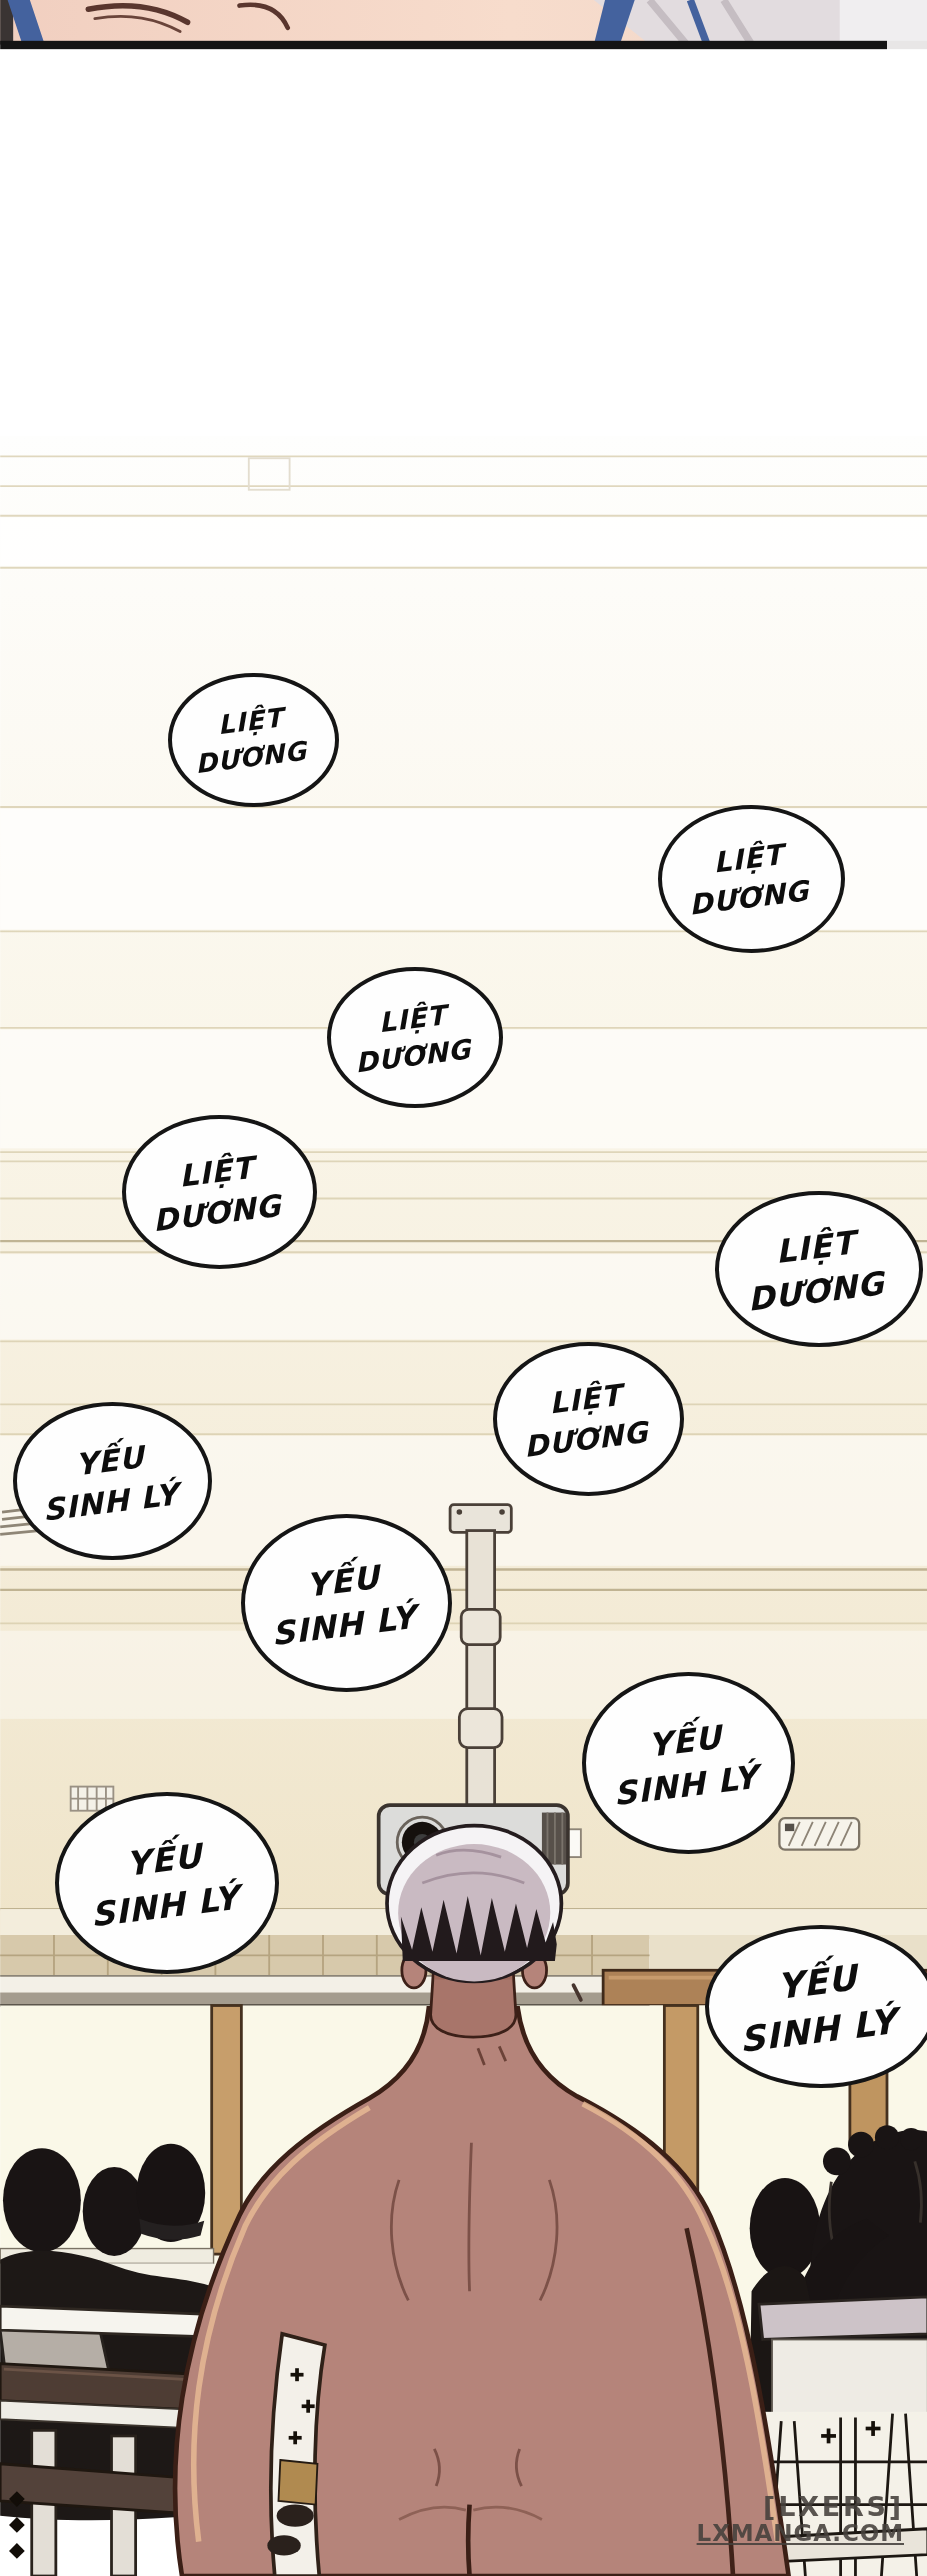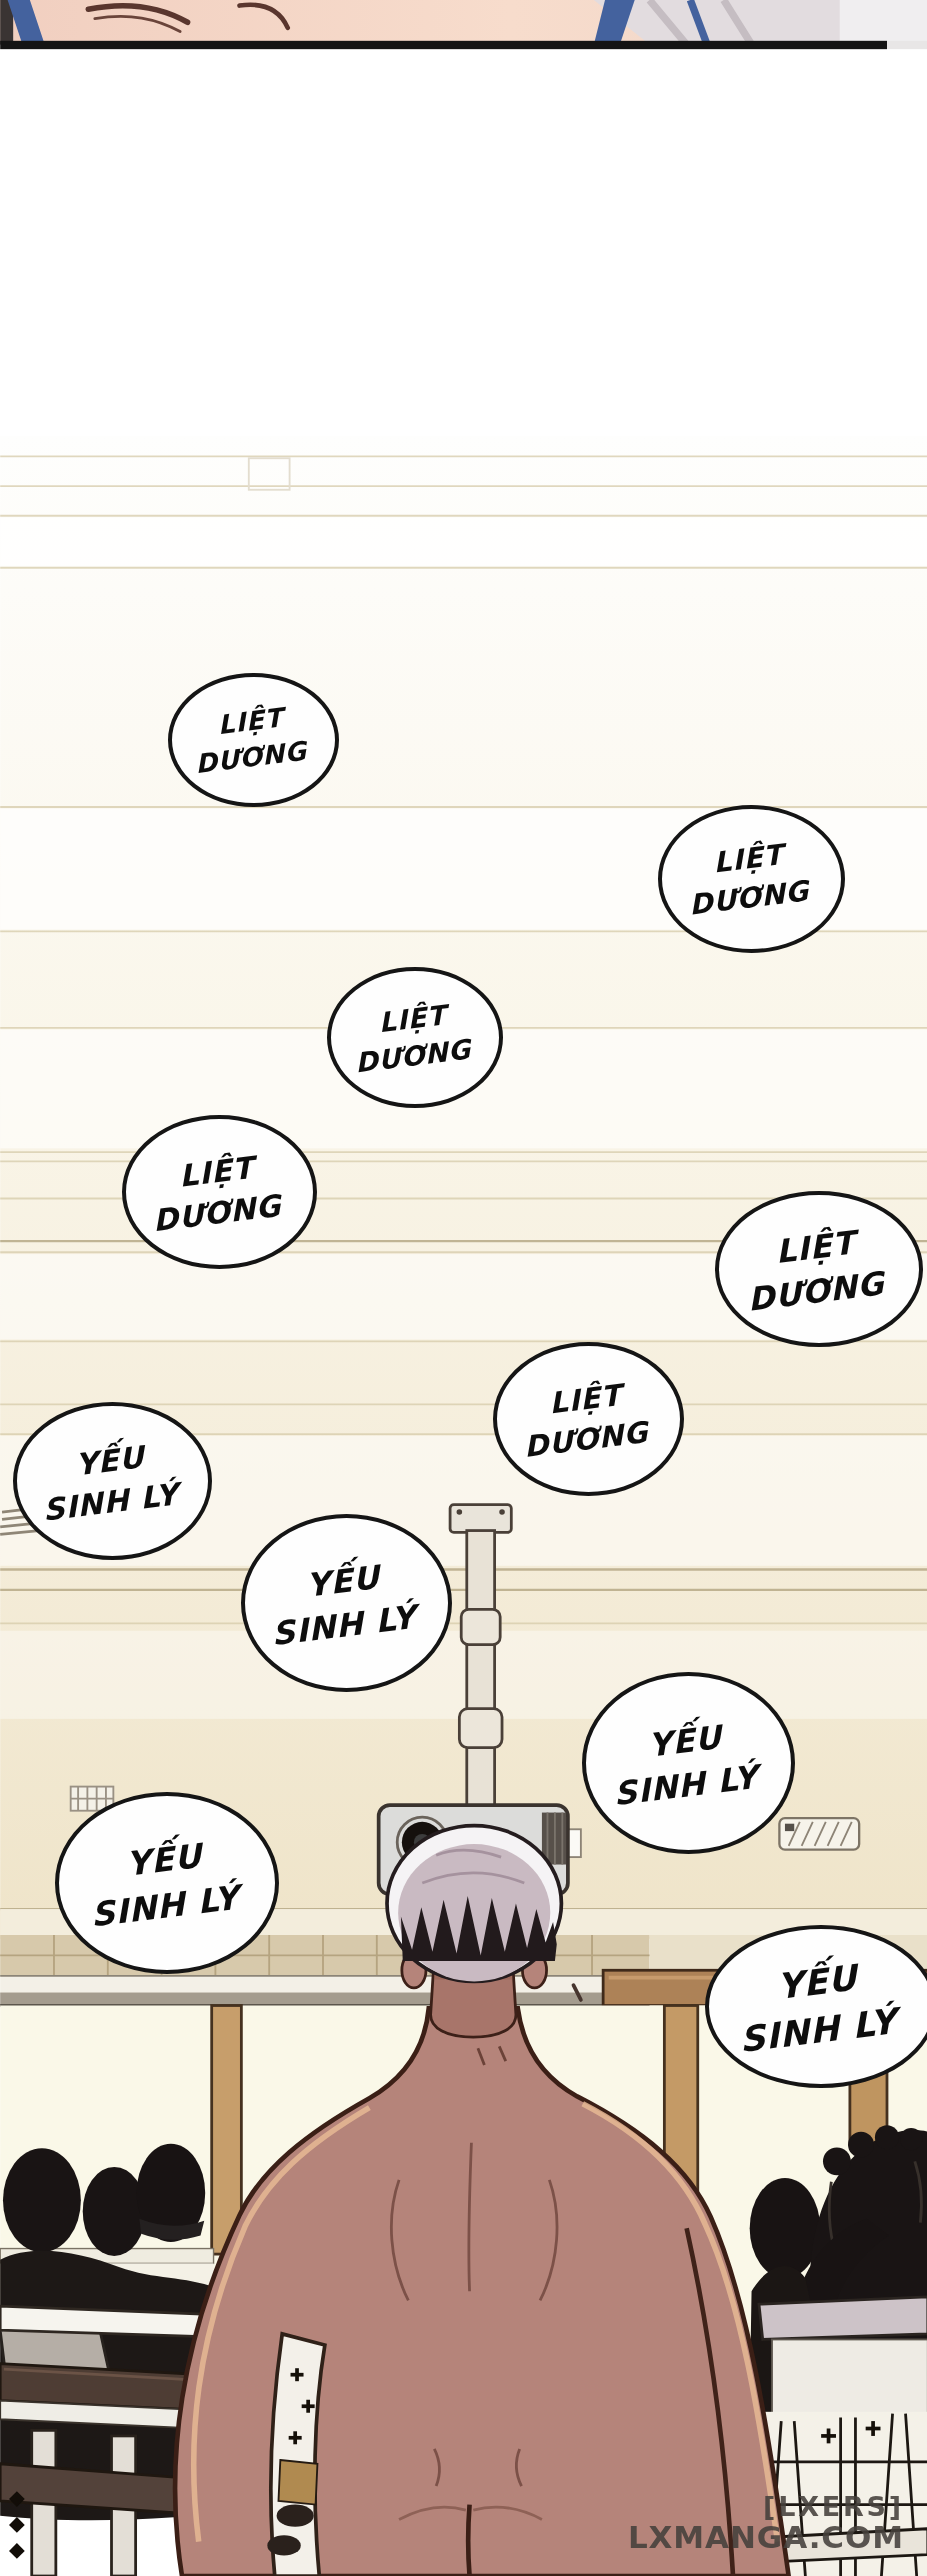--- a/index.html
+++ b/index.html
@@ -7,21 +7,21 @@
         font-family:"DejaVu Sans",sans-serif;}
   .scene-svg{position:absolute;left:0;top:0;width:928px;height:2576px;display:block;}
   #bubbles-layer{position:absolute;left:0;top:0;width:100%;height:100%;pointer-events:none;}
   .bubble{position:absolute;background:#fefefe;border:4.6px solid #151515;border-radius:50%;
           box-sizing:border-box;display:flex;align-items:center;justify-content:center;text-align:center;}
   .btext{transform:rotate(-7deg) skewX(-6deg);font-weight:bold;font-style:italic;color:#0d0d0d;
          line-height:1.38;letter-spacing:0.9px;white-space:nowrap;}
   .watermark{position:absolute;right:24px;top:2492px;text-align:right;color:#45403c;
              font-weight:bold;opacity:.88;line-height:1.08;}
   .wm1{font-size:27px;letter-spacing:2.8px;}
-  .wm2{font-size:31px;letter-spacing:0.9px;}
+  .wm2{font-size:23px;letter-spacing:0.9px;text-decoration:underline;}
 </style>
 </head>
 <body>
 
 <div class="page">
 
 <svg class="scene-svg" viewBox="0 0 1000 2777" xmlns="http://www.w3.org/2000/svg">
   <defs>
     <linearGradient id="gCeil" x1="0" y1="0" x2="0" y2="1">
       <stop offset="0" stop-color="#fefefd"></stop>

